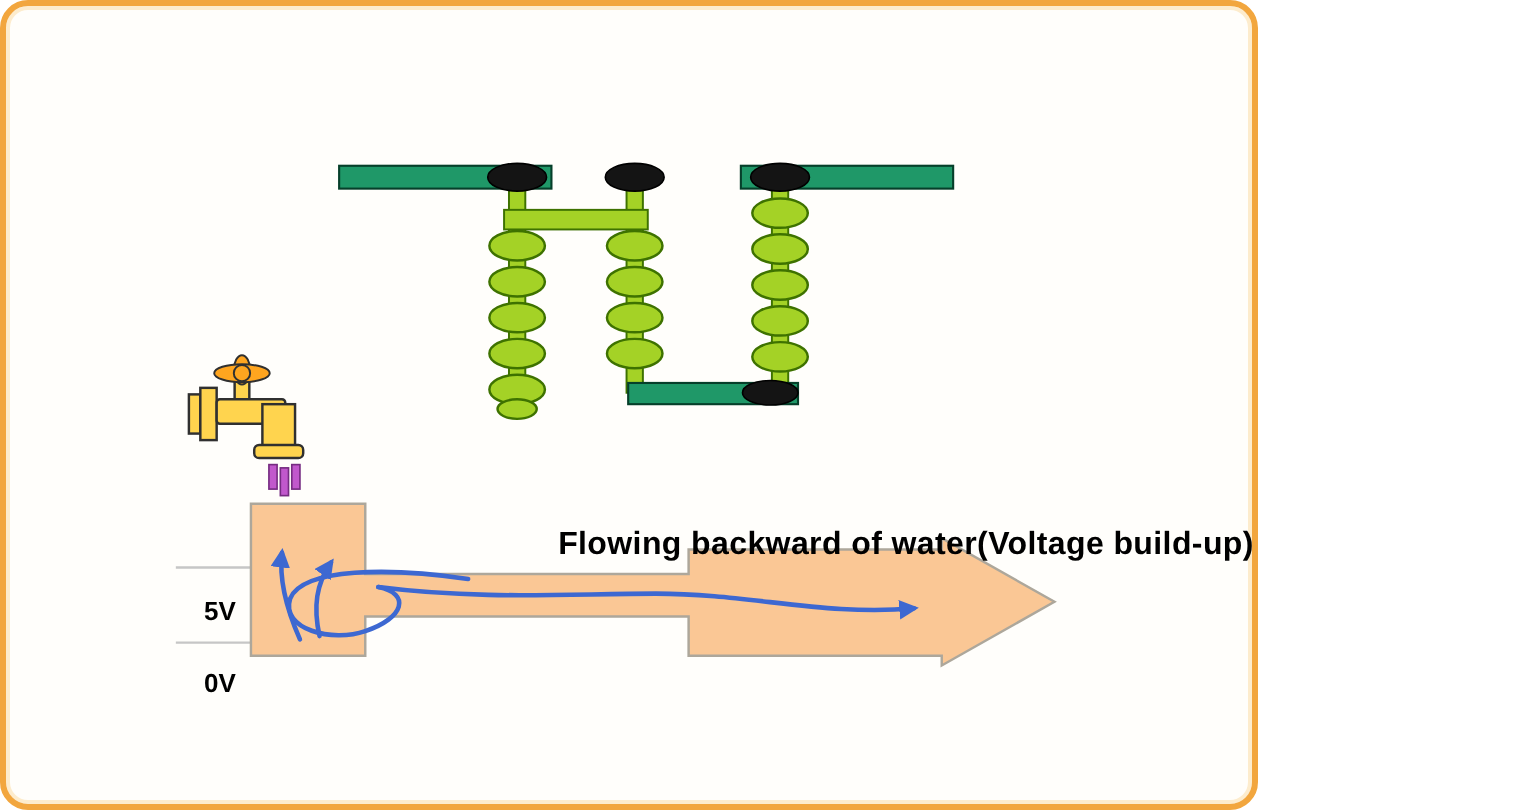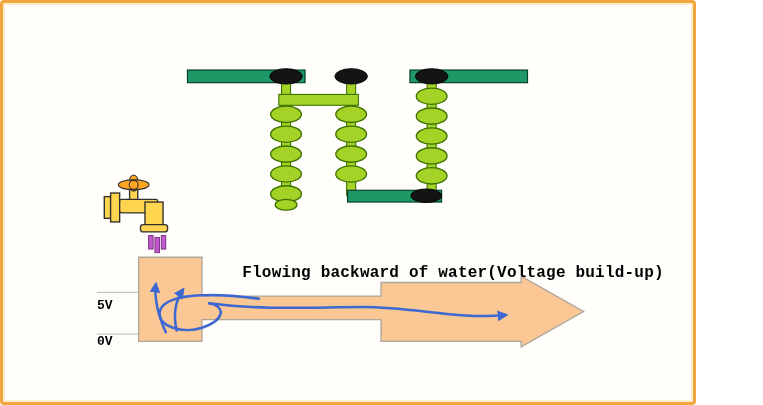--- a/index.html
+++ b/index.html
@@ -1,25 +1,24 @@
 <!DOCTYPE html>
 <html style="--border-orange: #F2A63E; --bar-teal: #1F9868; --bar-teal-stroke: #063F2A; --coil-lime: #A4D226; --coil-stroke: #3E7200; --cap-black: #141414; --faucet-yellow: #FFD44E; --faucet-stroke: #303030; --handle-orange: #FFA51F; --drop-purple: #C158CC; --drop-stroke: #762C82; --pipe-fill: #FAC795; --pipe-stroke: #ADA79B; --flow-blue: #3D68D1; --gridline-gray: #C6C6C6; --text-black: #000000; --background: #FFFEFB;"><head>
 <meta charset="utf-8">
 <style>
   * { margin:0; padding:0; box-sizing:border-box; }
   html,body { background:#ffffff; font-family:"Liberation Sans", sans-serif; }
   .canvas {
     position:relative;
-    width:696px; height:405px;
+    width:629px; height:405px;
     background:var(--background,#FFFEFB);
     border:3px solid var(--border-orange,#F2A63E);
-    border-radius:4px;
+    border-radius:14px;
     overflow:hidden;
     box-shadow: inset 0 0 0 2px #fdeccd;
-    font-family: Liberation Mono, monospace;
   }
   svg.diagram { position:absolute; left:0; top:0; width:100%; height:100%; }
 
   .bar   { fill:var(--bar-teal,#1F9868); stroke:var(--bar-teal-stroke,#063F2A); stroke-width:1.3; }
   .rod   { fill:var(--coil-lime,#A4D226); stroke:var(--coil-stroke,#3E7200); stroke-width:1.2; }
   .coil  { fill:var(--coil-lime,#A4D226); stroke:var(--coil-stroke,#3E7200); stroke-width:1.5; }
   .cap   { fill:var(--cap-black,#141414); stroke:#000; stroke-width:1; }
   .faucet{ fill:var(--faucet-yellow,#FFD44E); stroke:var(--faucet-stroke,#303030); stroke-width:1.5; }
   .handle{ fill:var(--handle-orange,#FFA51F); stroke:var(--faucet-stroke,#303030); stroke-width:1.2; }
   .drop  { fill:var(--drop-purple,#C158CC); stroke:var(--drop-stroke,#762C82); stroke-width:1; }
@@ -27,21 +26,21 @@
   .flow  { fill:none; stroke:var(--flow-blue,#3D68D1); stroke-width:2.8; stroke-linecap:round; }
   .gridline { stroke:var(--gridline-gray,#C6C6C6); stroke-width:1.4; }
   .arrowhead-fill { fill:var(--flow-blue,#3D68D1); }
 
   .title {
     position:absolute; left:170px; top:261px; width:560px;
     text-align:center; font-weight:700; font-size:16px;
     color:var(--text-black,#000); letter-spacing:0.2px;
   }
   .vlabel {
-    position:absolute; width:26px; text-align:left;
+    position:absolute; width:26px; text-align:center;
     font-weight:700; font-size:13px; color:var(--text-black,#000);
   }
   .vlabel.v5 { left:94px; top:295px; }
   .vlabel.v0 { left:94px; top:331px; }
 </style>
 </head>
 <body>
 
 <div class="canvas">
 

